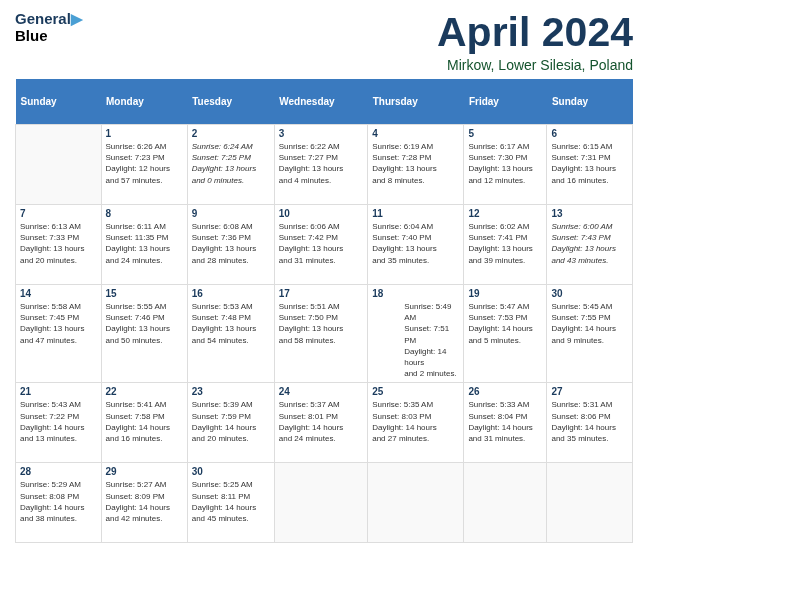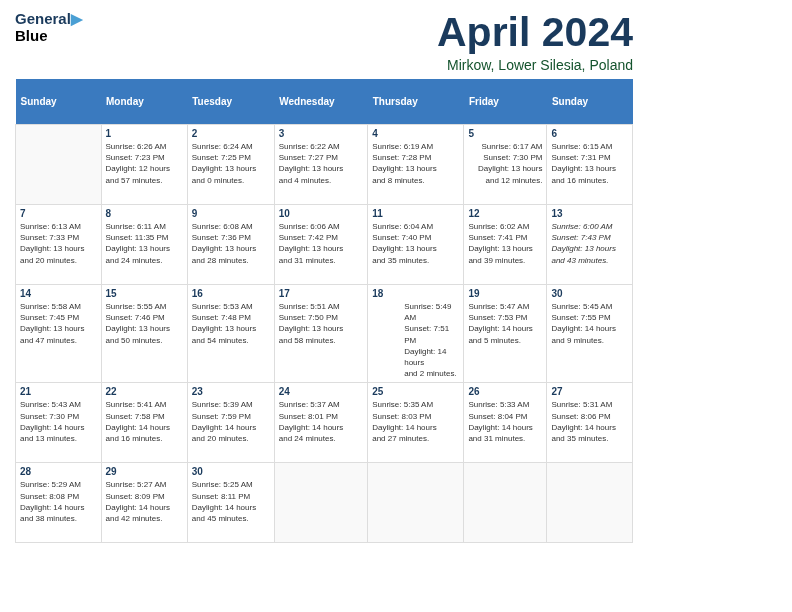--- a/index.html
+++ b/index.html
@@ -114,42 +114,42 @@
           <td class="empty-cell"></td>
           <td>
             <div class="day-number">1</div>
             <div class="day-info" style="white-space: pre-line;">Sunrise: 6:26 AM
 Sunset: 7:23 PM
 Daylight: 12 hours
 and 57 minutes.</div>
           </td>
           <td>
             <div class="day-number">2</div>
-            <div class="day-info" style="white-space: pre-line;">Sunrise: 6:24 AM
+            <div class="day-info" style="white-space: pre-line; font-style: italic;">Sunrise: 6:24 AM
 Sunset: 7:25 PM
 Daylight: 13 hours
 and 0 minutes.</div>
           </td>
           <td>
             <div class="day-number">3</div>
             <div class="day-info" style="white-space: pre-line;">Sunrise: 6:22 AM
 Sunset: 7:27 PM
 Daylight: 13 hours
 and 4 minutes.</div>
           </td>
           <td>
             <div class="day-number">4</div>
             <div class="day-info" style="white-space: pre-line;">Sunrise: 6:19 AM
 Sunset: 7:28 PM
 Daylight: 13 hours
 and 8 minutes.</div>
           </td>
           <td>
             <div class="day-number">5</div>
-            <div class="day-info" style="white-space: pre-line; text-align: right;">Sunrise: 6:17 AM
+            <div class="day-info" style="white-space: pre-line;">Sunrise: 6:17 AM
 Sunset: 7:30 PM
 Daylight: 13 hours
 and 12 minutes.</div>
           </td>
           <td>
             <div class="day-number">6</div>
             <div class="day-info" style="white-space: pre-line;">Sunrise: 6:15 AM
 Sunset: 7:31 PM
 Daylight: 13 hours
 and 16 minutes.</div>
@@ -254,21 +254,21 @@
             <div class="day-info" style="white-space: pre-line;">Sunrise: 5:45 AM
 Sunset: 7:55 PM
 Daylight: 14 hours
 and 9 minutes.</div>
           </td>
         </tr>
         <tr>
           <td>
             <div class="day-number">21</div>
             <div class="day-info" style="white-space: pre-line;">Sunrise: 5:43 AM
-Sunset: 7:30 PM
+Sunset: 7:22 PM
 Daylight: 14 hours
 and 13 minutes.</div>
           </td>
           <td>
             <div class="day-number">22</div>
             <div class="day-info" style="white-space: pre-line;">Sunrise: 5:41 AM
 Sunset: 7:58 PM
 Daylight: 14 hours
 and 16 minutes.</div>
           </td>

